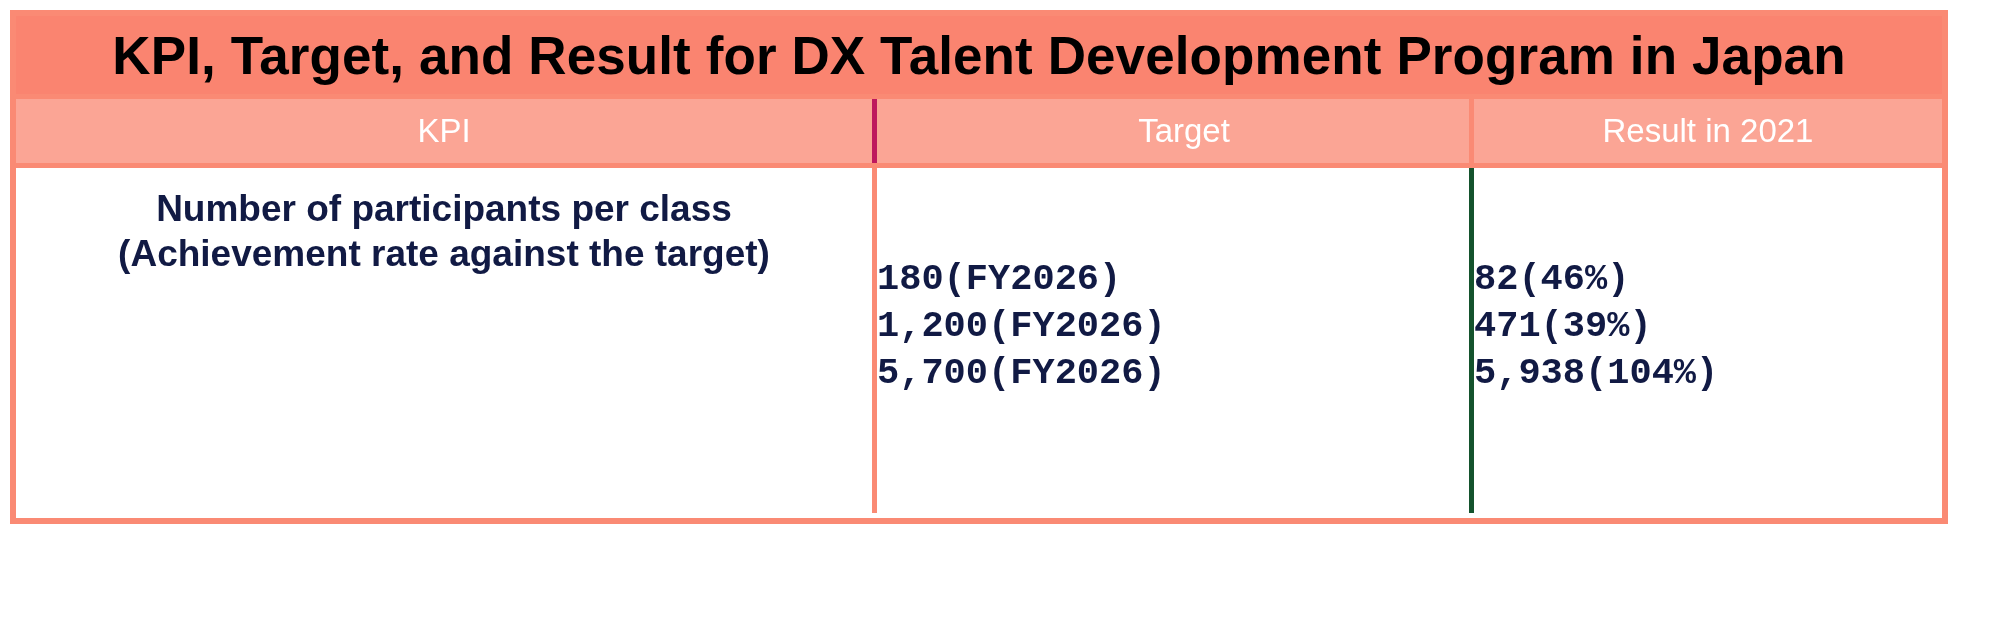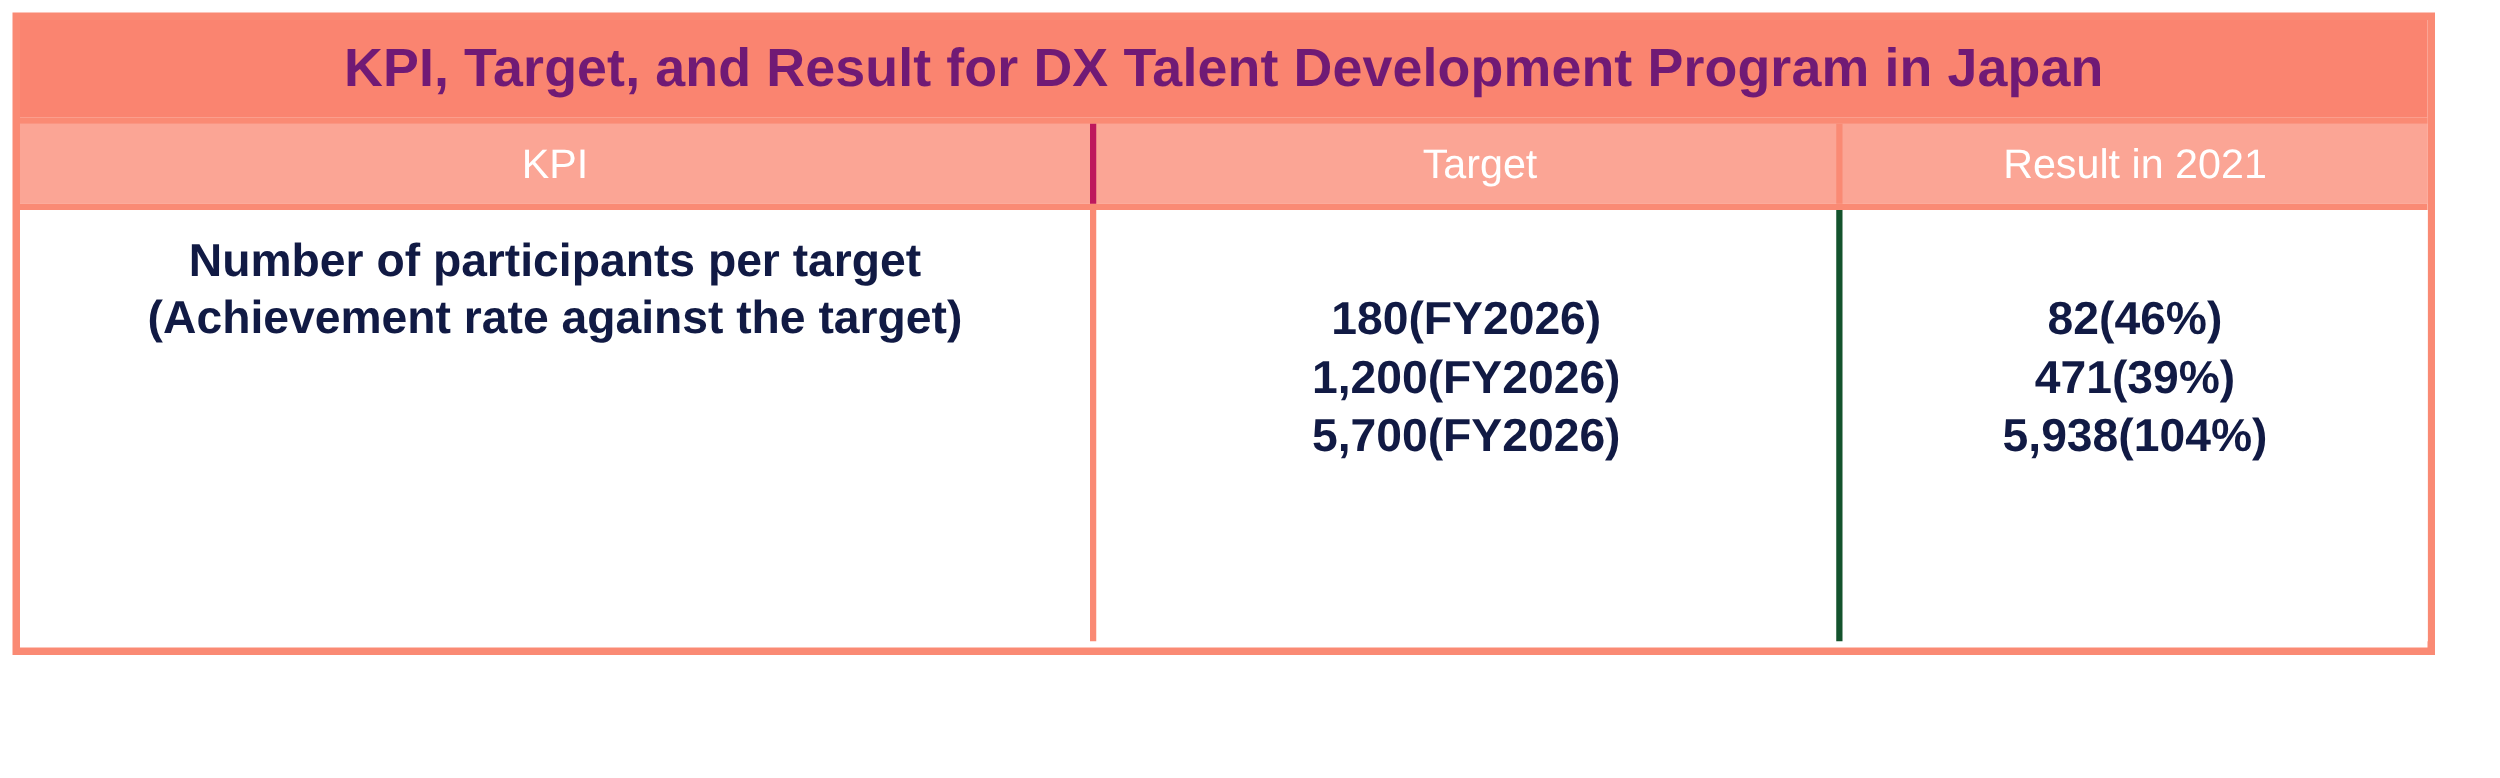--- a/index.html
+++ b/index.html
@@ -30,22 +30,22 @@
     background: #ffffff;
   }
 
   
   .table-title {
     height: 78px;
     background: #fa8470;
     display: flex;
     align-items: center;
     justify-content: center;
-    color: #701a75;
-    font-size: 43px;
+    color: #000000;
+    font-size: 53px;
     font-weight: bold;
     letter-spacing: 0.1px;
     white-space: nowrap;
   }
 
   
   .header-row {
     display: flex;
     height: 69px;
     background: #fba595;
@@ -99,23 +99,23 @@
   .class-list li {
     color: #111a44;
     font-size: 37px;
     font-weight: bold;
     line-height: 1.27;
     white-space: nowrap;
   }
 
   
   .value-list {
-    margin-top: 64px;
+    margin-top: 88px;
     list-style: none;
-    text-align: center;
+    font-family: Liberation Mono, monospace;
   }
   .value-list li {
     color: #111a44;
     font-size: 37px;
     font-weight: bold;
     line-height: 1.27;
     white-space: nowrap;
   }
 
   
@@ -141,21 +141,21 @@
     <div class="header-row">
       <div class="header-cell kpi">KPI</div>
       <div class="header-cell target">Target</div>
       <div class="header-cell result">Result in 2021</div>
     </div>
 
     <div class="body-row">
 
       <div class="body-cell kpi">
         <div class="kpi-heading">
-          <span class="line">Number of participants per target</span>
+          <span class="line">Number of participants per class</span>
           <span class="line">(Achievement rate against the target)</span>
         </div>
       </div>
 
       <div class="body-cell target">
         <ul class="value-list">
           <li>180(FY2026)</li>
           <li>1,200(FY2026)</li>
           <li>5,700(FY2026)</li>
         </ul>

